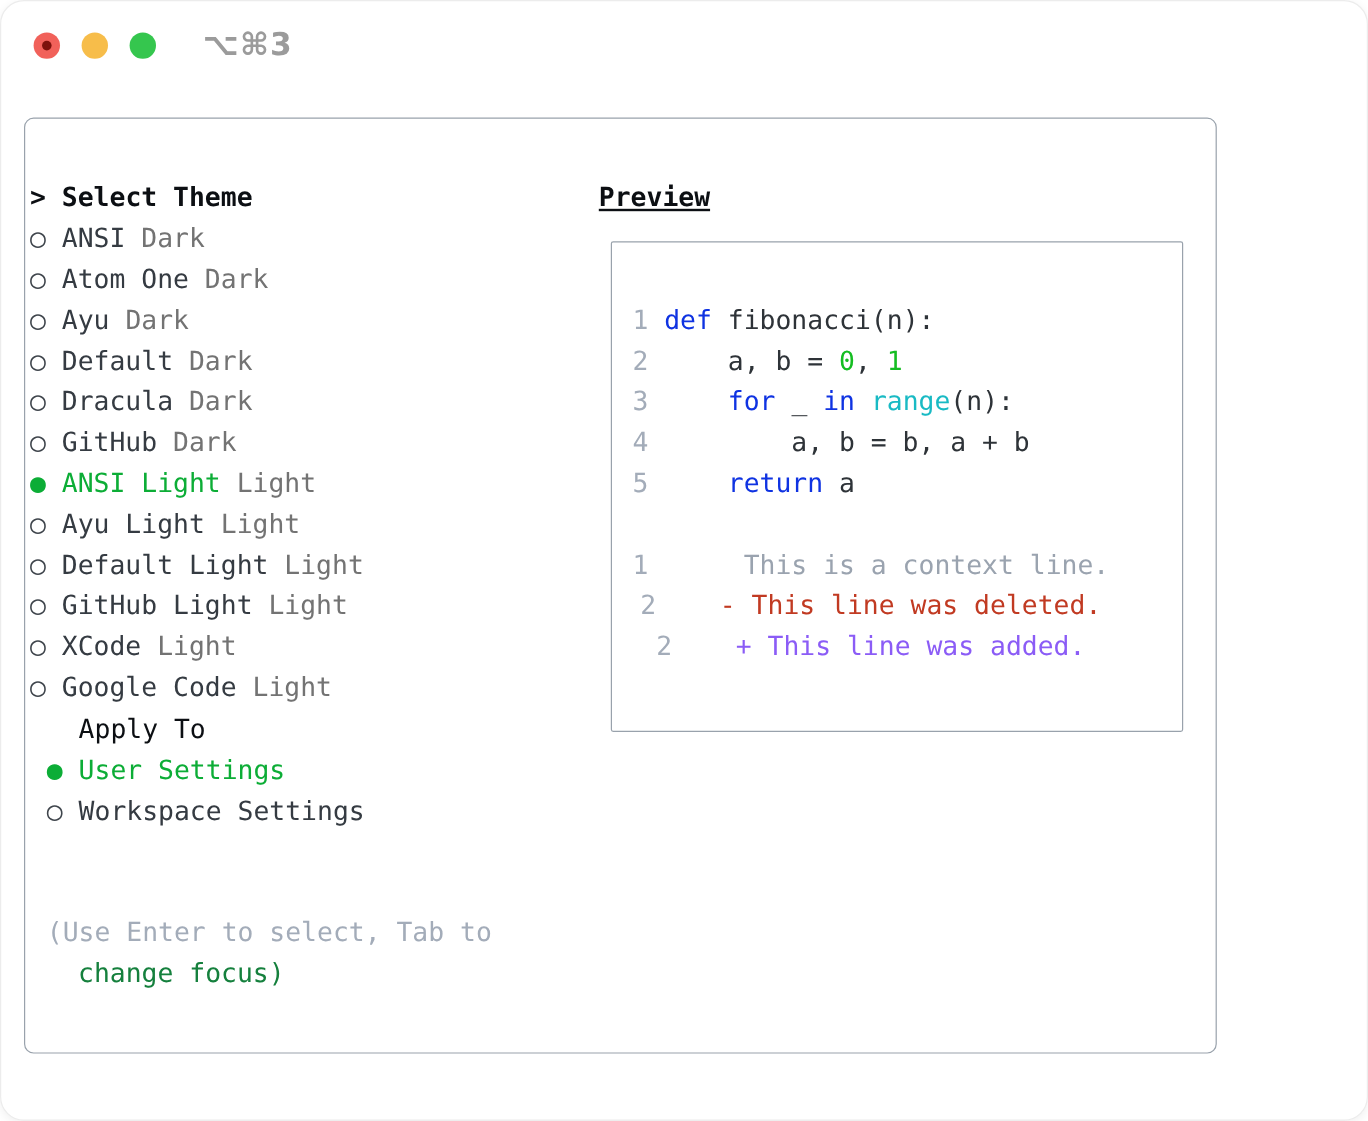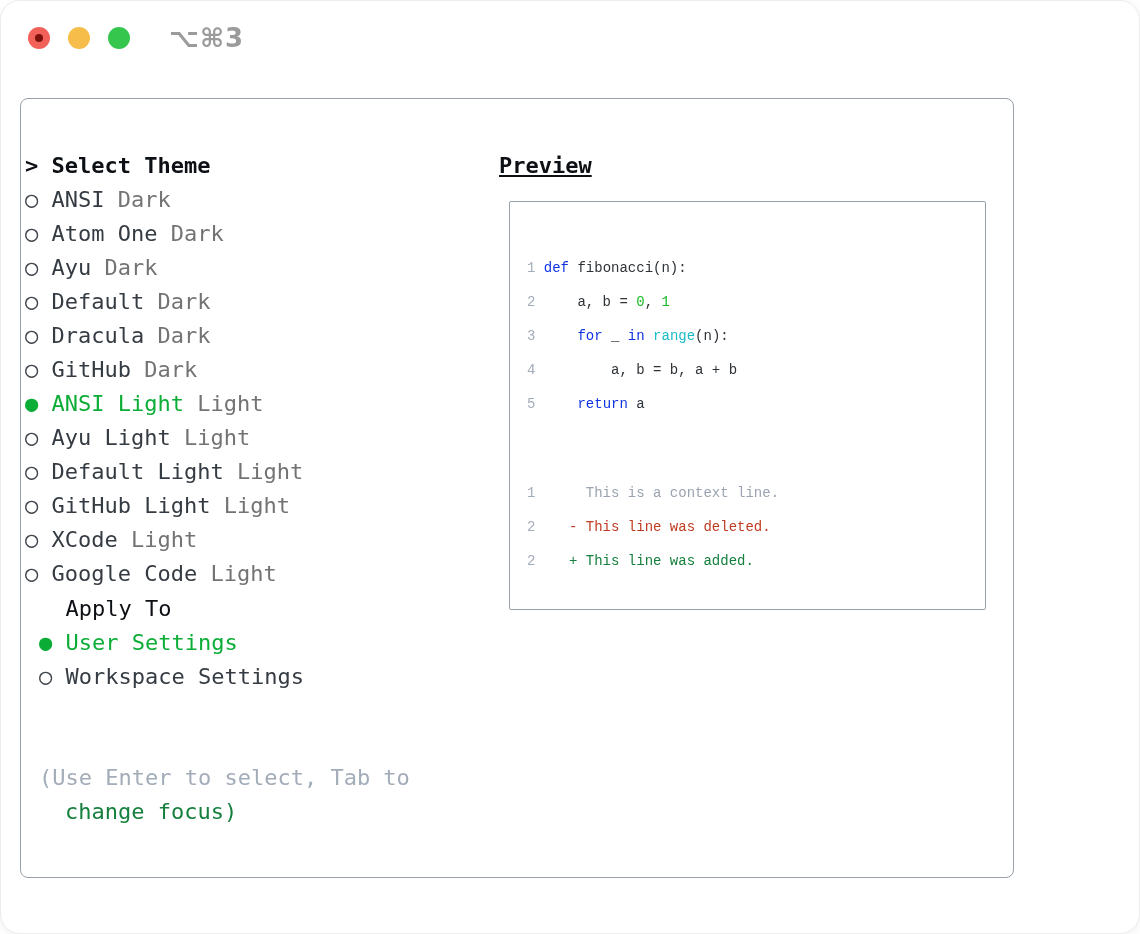--- a/index.html
+++ b/index.html
@@ -41,30 +41,30 @@
   .radio-filled { color:#0cad36; }
   .apply-col { position:absolute; left:38px; top:591px; }
   .hint-col  { position:absolute; left:38px; top:760px; color:#a3acb9; }
   
   .preview-title { position:absolute; left:498px; top:148px;text-decoration:underline; }
   .preview-box {
     position:absolute; left:508px; top:200px; width:477px; height:409px;
     border:1.5px solid #99a2ac; border-radius:2px; background:#ffffff;
   }
   .code-block { position:absolute; left:526px; top:250px; }
-  .diff-block { position:absolute; left:526px; top:475px; }
-  .crow { height:34px; line-height:34px; font-size:14px; white-space:pre; color:#2e3338;font-family:Liberation Mono, monospace; }
+  .diff-block { position:absolute; left:526px; top:454px;text-align:center; }
+  .crow { height:34px; line-height:34px; font-size:22px; white-space:pre; color:#2e3338; }
   .tk-ln  { color:#a3acb9; }
   .tk-pl  { color:#2e3338; }
   .tk-kw  { color:#0f33e2; }
   .tk-fn  { color:#19bac4; }
   .tk-num { color:#15bd22; }
   .tk-ctx { color:#9aa3af; }
   .tk-del { color:#c13a22; }
-  .tk-add { color:#15803d; }
+  .tk-add { color:#8b5cf6; }
 </style>
 </head>
 <body>
 
 <div class="window">
 
   <div class="titlebar">
     <div class="dot dot-red"></div>
     <div class="dot dot-yellow"></div>
     <div class="dot dot-green"></div>

